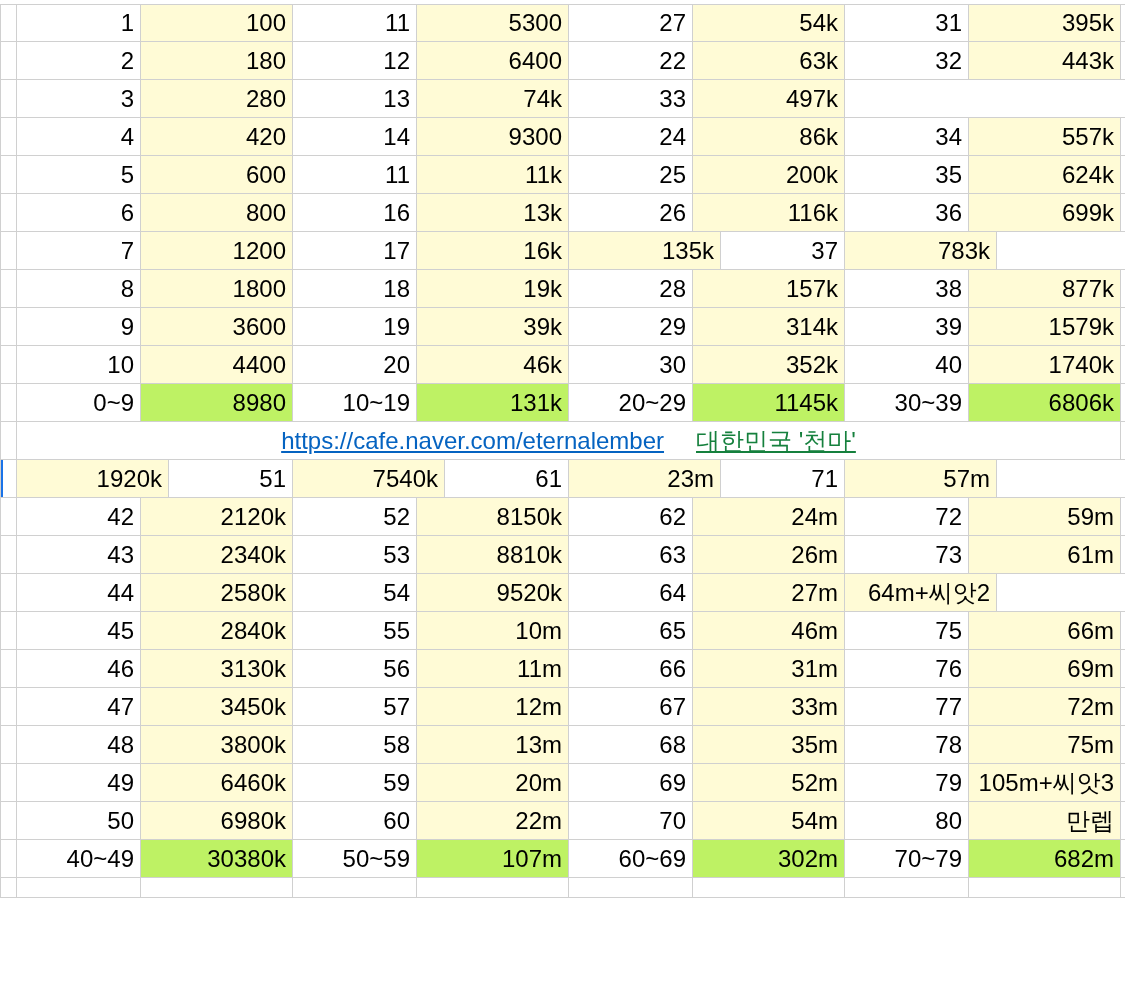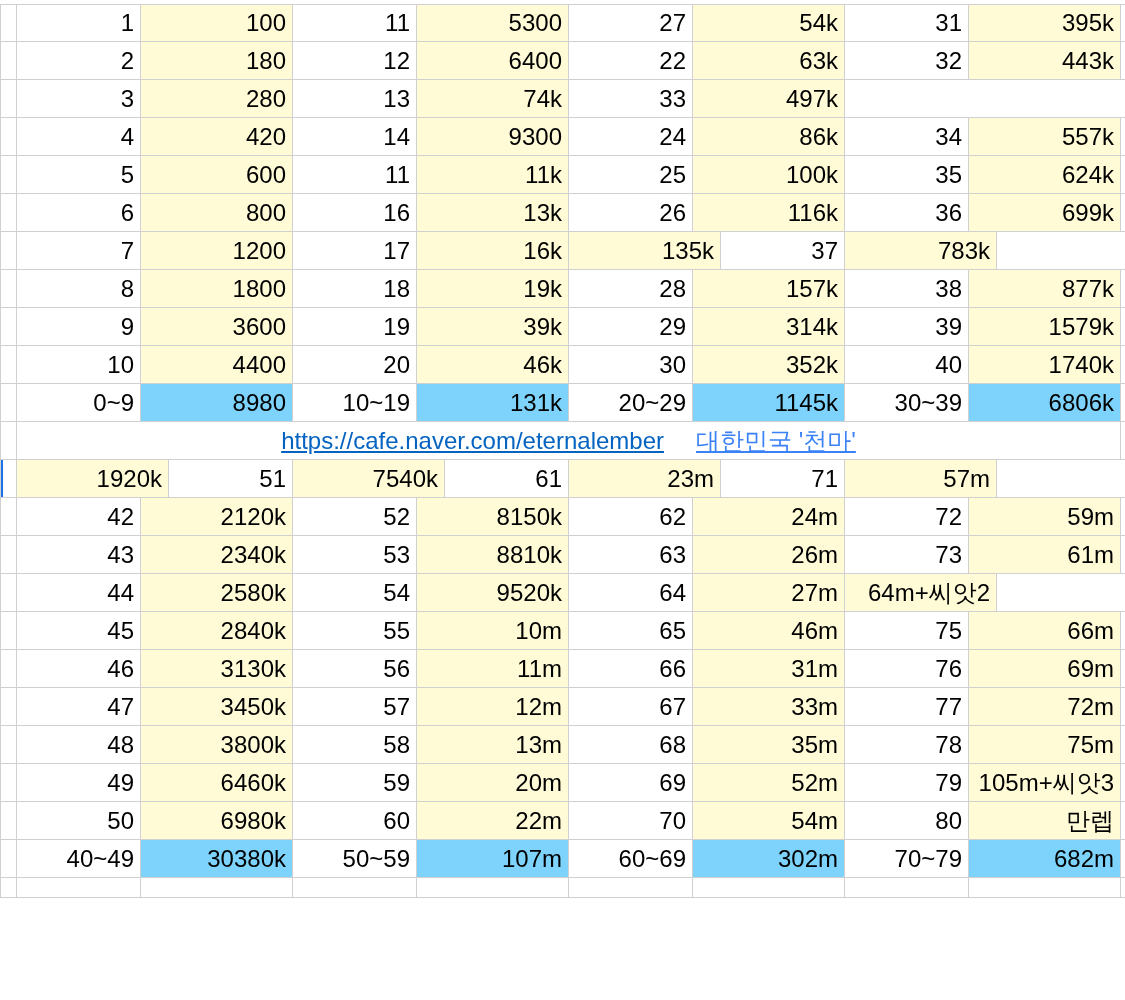--- a/index.html
+++ b/index.html
@@ -34,33 +34,33 @@
     border-right: 1px solid #d0d0d0;
     height: 100%;
     display: flex;
     align-items: center;
     justify-content: flex-end;
     padding: 0 6px 0 2px;
     white-space: nowrap;
   }
   .k { width: 124px; flex: 0 0 124px; background: #fff; }
   .v { width: 152px; flex: 0 0 152px; background: #fffbd6; }
-  .sum { background: #7dd3fc; padding-left: 41px; }
+  .sum { background: #bef264; padding-left: 41px; }
   .linkrow .full {
     width: 1104px;
     flex: 0 0 1104px;
     border-right: 1px solid #d0d0d0;
     display:flex;
     align-items:center;
     justify-content:center;
     gap: 32px;
     background:#fff;
   }
   .linkrow a { color: #0563c1; text-decoration: underline; }
-  .linkrow .extra { color: #3b82f6; text-decoration: underline; }
+  .linkrow .extra { color: #15803d; text-decoration: underline; }
   .blankrow .cell { background:#fff; }
   .blankrow { height: 20px; }
   .blankrow .stub { width:16px; }
   .selected-edge {
     border-left: 2px solid #1a73e8;
   }
 </style>
 </head>
 <body>
 
@@ -107,21 +107,21 @@
       <div class="cell k">34</div>
       <div class="cell v">557k</div>
     </div>
     <div class="row">
       <div class="stub"></div>
       <div class="cell k">5</div>
       <div class="cell v">600</div>
       <div class="cell k">11</div>
       <div class="cell v">11k</div>
       <div class="cell k">25</div>
-      <div class="cell v">100k</div>
+      <div class="cell v">200k</div>
       <div class="cell k">35</div>
       <div class="cell v">624k</div>
     </div>
     <div class="row">
       <div class="stub"></div>
       <div class="cell k">6</div>
       <div class="cell v">800</div>
       <div class="cell k">16</div>
       <div class="cell v">13k</div>
       <div class="cell k">26</div>

